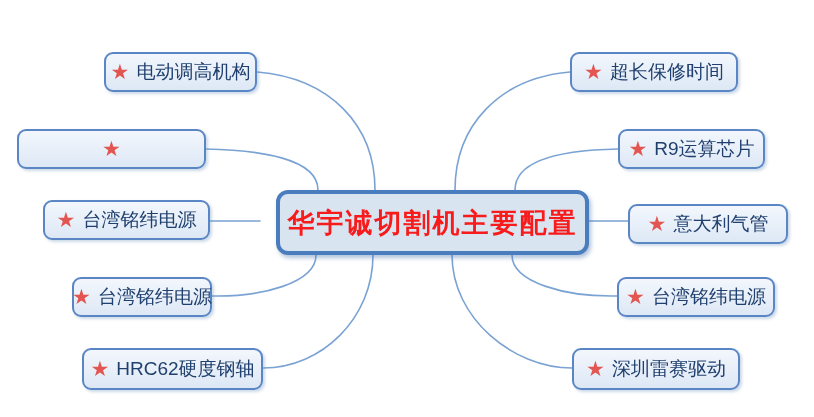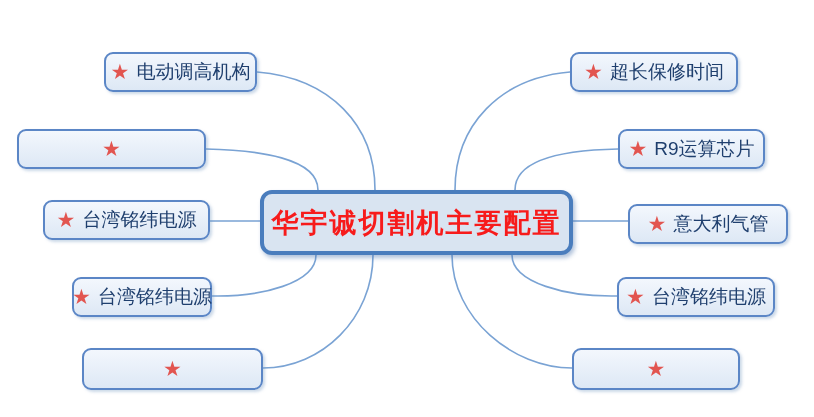--- a/index.html
+++ b/index.html
@@ -55,21 +55,21 @@
     line-height: 1;
     transform: translateY(-1px);
   }
   .node .label {
     color: var(--text-blue);
     font-size: 19px;
     white-space: nowrap;
   }
   .central {
     position: absolute;
-    left: 260px; top: 190px;
+    left: 276px; top: 190px;
     width: 313px; height: 65px;
     display: flex;
     align-items: center;
     justify-content: center;
     border: 4px solid var(--central-border);
     border-radius: 12px;
     background: var(--central-fill);
     box-shadow: 2px 3px 4px rgba(80, 120, 175, 0.45);
     cursor: pointer;
   }
@@ -124,34 +124,36 @@
   <div class="node n2">
     <span class="star">★</span>
     <span class="label">台湾铭纬电源</span>
   </div>
   <div class="node n3">
     <span class="star">★</span>
     <span class="label">台湾铭纬电源</span>
   </div>
   <div class="node n4">
     <span class="star">★</span>
+    <span class="label">HRC62硬度钢轴</span>
   </div>
   <div class="node n5">
     <span class="star">★</span>
     <span class="label">超长保修时间</span>
   </div>
   <div class="node n6">
     <span class="star">★</span>
     <span class="label">R9运算芯片</span>
   </div>
   <div class="node n7">
     <span class="star">★</span>
     <span class="label">意大利气管</span>
   </div>
   <div class="node n8">
     <span class="star">★</span>
     <span class="label">台湾铭纬电源</span>
   </div>
   <div class="node n9">
     <span class="star">★</span>
+    <span class="label">深圳雷赛驱动</span>
   </div>
 
 </div>
 
 </body></html>

